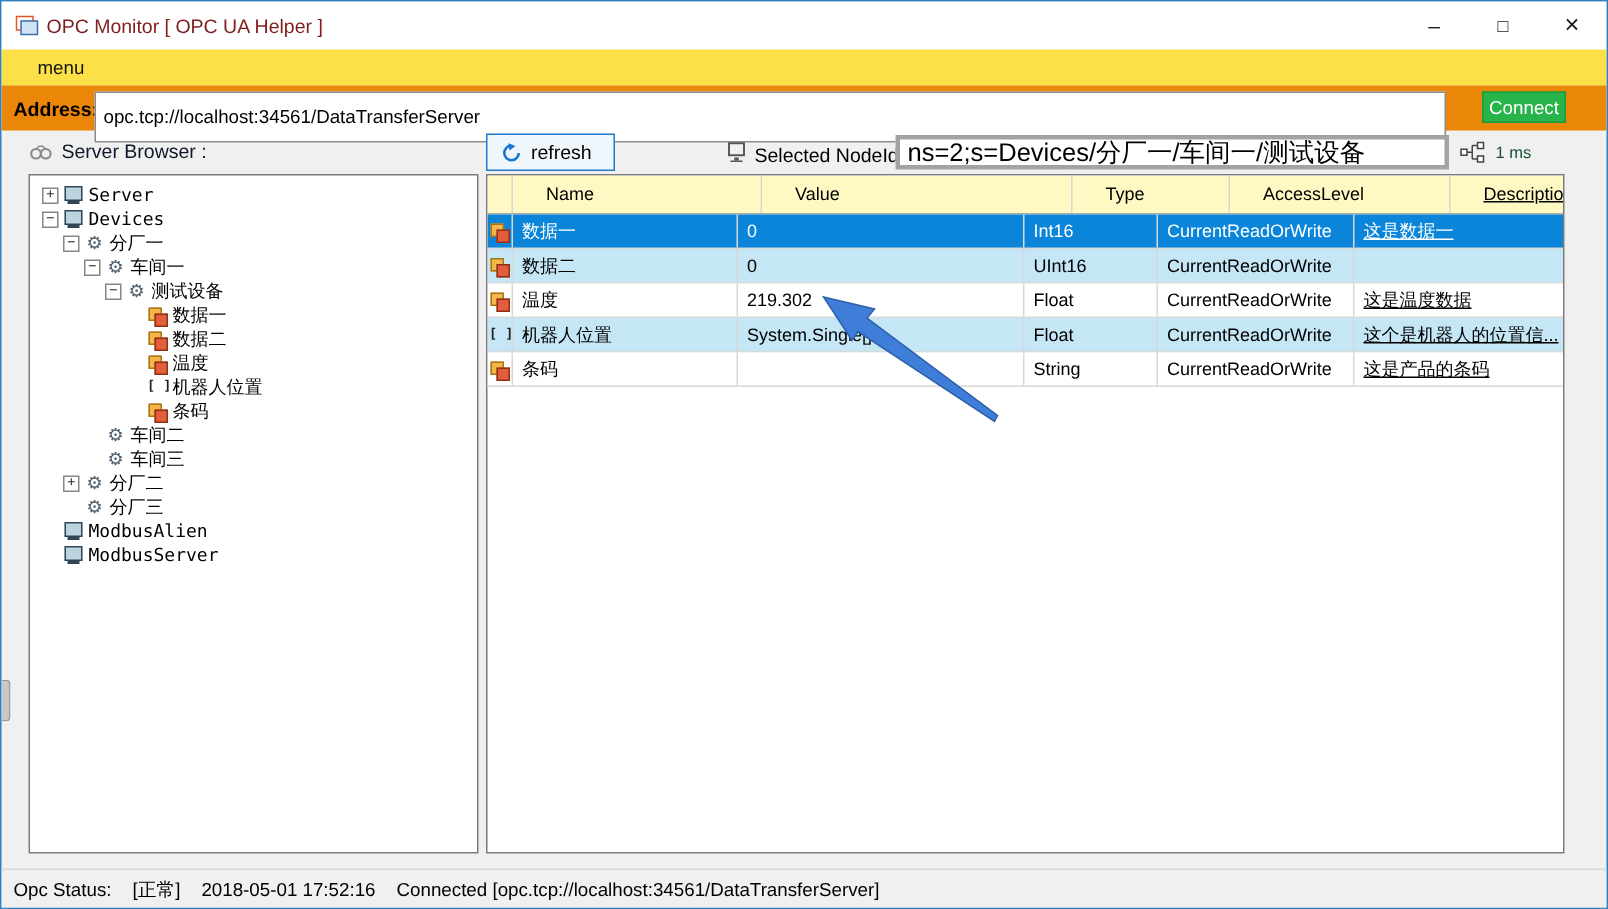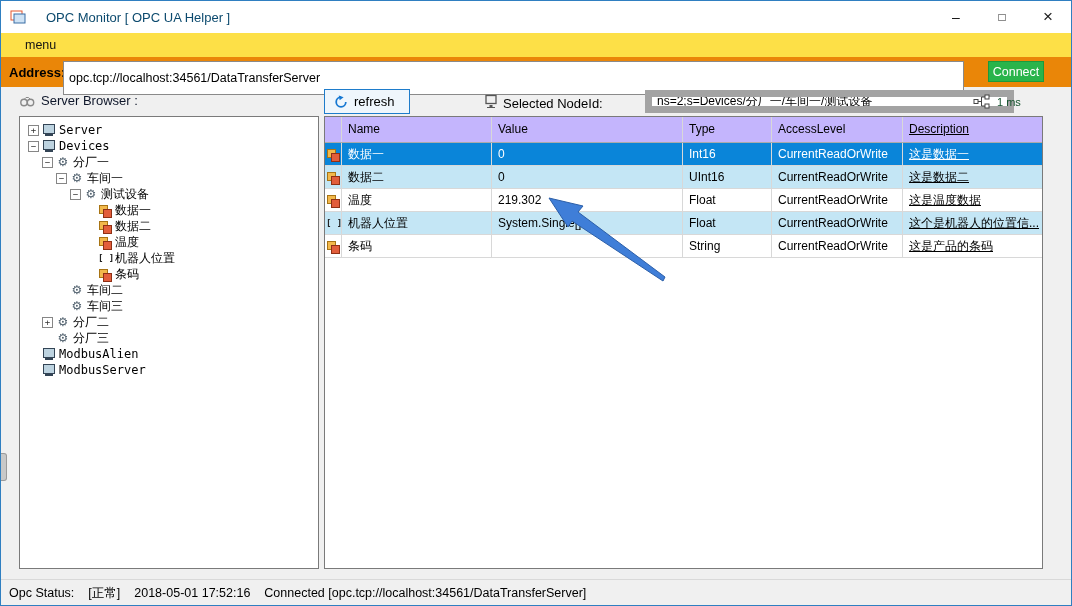--- a/index.html
+++ b/index.html
@@ -6,21 +6,21 @@
   html,body { background:#555; }
   body { font-family:"Liberation Sans", sans-serif; }
   #window {
     position:relative; width:1072px; height:606px; background:#F0F0F0;
     border:1px solid #2F7FC1; overflow:hidden; font-family:"Liberation Sans", sans-serif;
   }
   
   .titlebar { position:absolute; top:0; left:0; right:0; height:32px; background:#FFFFFF;
     display:flex; align-items:center; }
   .app-icon { margin-left:9px; width:16px; height:16px; flex:none; }
-  .title-text { margin-left:20px; font-size:13px; color:#0c4a6e; }
+  .title-text { margin-left:5px; font-size:13px; color:#7f1d1d; }
   .win-controls { margin-left:auto; display:flex; height:100%; }
   .win-btn { width:46px; height:32px; display:flex; align-items:center; justify-content:center;
     color:#1a1a1a; background:transparent; border:none; font-family:inherit; }
   .win-btn.min span { font-size:14px; }
   .win-btn.max span { font-size:12px; }
   .win-btn.close span { font-size:17px; }
   
   .menubar { position:absolute; top:32px; left:0; right:0; height:24px; background:#fde047;
     display:flex; align-items:center; }
   .menu-item { margin-left:18px; font-size:12.5px; color:#141414; padding:2px 6px; }
@@ -33,21 +33,21 @@
     font-family:inherit; line-height:18px; text-align:center; }
   
   .browser-caption { position:absolute; left:18px; top:92px; display:flex; align-items:center; gap:6px;
     color:#0f172a; font-size:13px;justify-content:flex-end; }
   .refresh-btn { position:absolute; left:323px; top:88px; width:86px; height:25px;
     background:#EFF6FC; border:1px solid #1E7CCB; display:flex; align-items:center; gap:6px;
     padding:0 9px; font-size:13px; color:#000; font-family:inherit; }
   .nodeid-icon { position:absolute; left:483px; top:93px; }
   .nodeid-label { position:absolute; left:502px; top:95px; font-size:13px; color:#000; }
   .nodeid-input { position:absolute; left:596px; top:89px; width:369px; height:23px;
-    border:7px solid #a3a3a3; font-size:12px; padding:0 5px; font-family:inherit; background:#fff;margin-left:48px; }
+    border:3px solid #a3a3a3; font-size:17px; padding:0 5px; font-family:inherit; background:#fff; }
   .network-icon { position:absolute; left:972px; top:93px; }
   .latency { position:absolute; left:996px; top:95px; font-size:11px; color:#14532d; }
   
   .tree-panel { position:absolute; left:18px; top:115px; width:300px; height:453px;
     background:#fff; border:1px solid #7A7A7A; padding:5px 0 0 2px; overflow:hidden; }
   .tree-row { display:flex; align-items:center; height:16px; gap:3px; }
   .expander { width:11px; height:11px; border:1px solid #868686; background:#fff;
     font:9px/9px "DejaVu Sans Mono", monospace; text-align:center; color:#333; flex:none; }
   .expander.invisible { visibility:hidden; }
   .tree-icon { width:14px; height:14px; flex:none; position:relative; font-size:12px;
@@ -58,21 +58,21 @@
     border:1px solid #334455; background:#BDD3E0; }
   .icon-server::after { content:""; position:absolute; left:3px; top:11px; width:8px; height:2px; background:#334455; }
   .icon-tag::before { content:""; position:absolute; left:1px; top:2px; width:7px; height:7px;
     background:#F2B84B; border:1px solid #A87414; }
   .icon-tag::after { content:""; position:absolute; left:5px; top:6px; width:7px; height:7px;
     background:#E25D3B; border:1px solid #8F3015; }
   .tree-label { font:12px/16px "DejaVu Sans Mono", "DejaVu Sans", sans-serif; color:#000; white-space:nowrap; }
   
   .grid { position:absolute; left:323px; top:115px; width:719px; height:453px;
     background:#fff; border:1px solid #7A7A7A; overflow:hidden; }
-  .grid-header { display:flex; height:26px; background:#c4b5fd; border-bottom:1px solid #ABABAB; }
+  .grid-header { display:flex; height:26px; background:#fef9c3; border-bottom:1px solid #ABABAB;gap:16px; }
   .cell { padding:0 6px; border-right:1px solid #D8D8D8; overflow:hidden; white-space:nowrap;
     font-size:12px; }
   .grid-header .cell { line-height:25px; color:#000; }
   .grid-row { display:flex; height:23px; background:#fff; border-bottom:1px solid #D8D8D8; }
   .grid-row .cell { line-height:22px; }
   .grid-row.alt { background:#C4E6F5; }
   .grid-row.selected { background:#0A85D9; }
   .grid-row.selected .cell { color:#fff; }
   .col-icon { width:17px; flex:none; padding:0 1px; display:flex; align-items:center; justify-content:center; }
   .col-0 { width:150px; flex:none; }
@@ -262,21 +262,20 @@
           <div class="cell col-4">这是数据一</div>
         </div>
         <div class="grid-row alt">
           <div class="cell col-icon">
             <span class="tree-icon icon-tag"></span>
           </div>
           <div class="cell col-0">数据二</div>
           <div class="cell col-1">0</div>
           <div class="cell col-2">UInt16</div>
           <div class="cell col-3">CurrentReadOrWrite</div>
-          <div class="cell col-4">这是数据二</div>
         </div>
         <div class="grid-row">
           <div class="cell col-icon">
             <span class="tree-icon icon-tag"></span>
           </div>
           <div class="cell col-0">温度</div>
           <div class="cell col-1">219.302</div>
           <div class="cell col-2">Float</div>
           <div class="cell col-3">CurrentReadOrWrite</div>
           <div class="cell col-4">这是温度数据</div>

